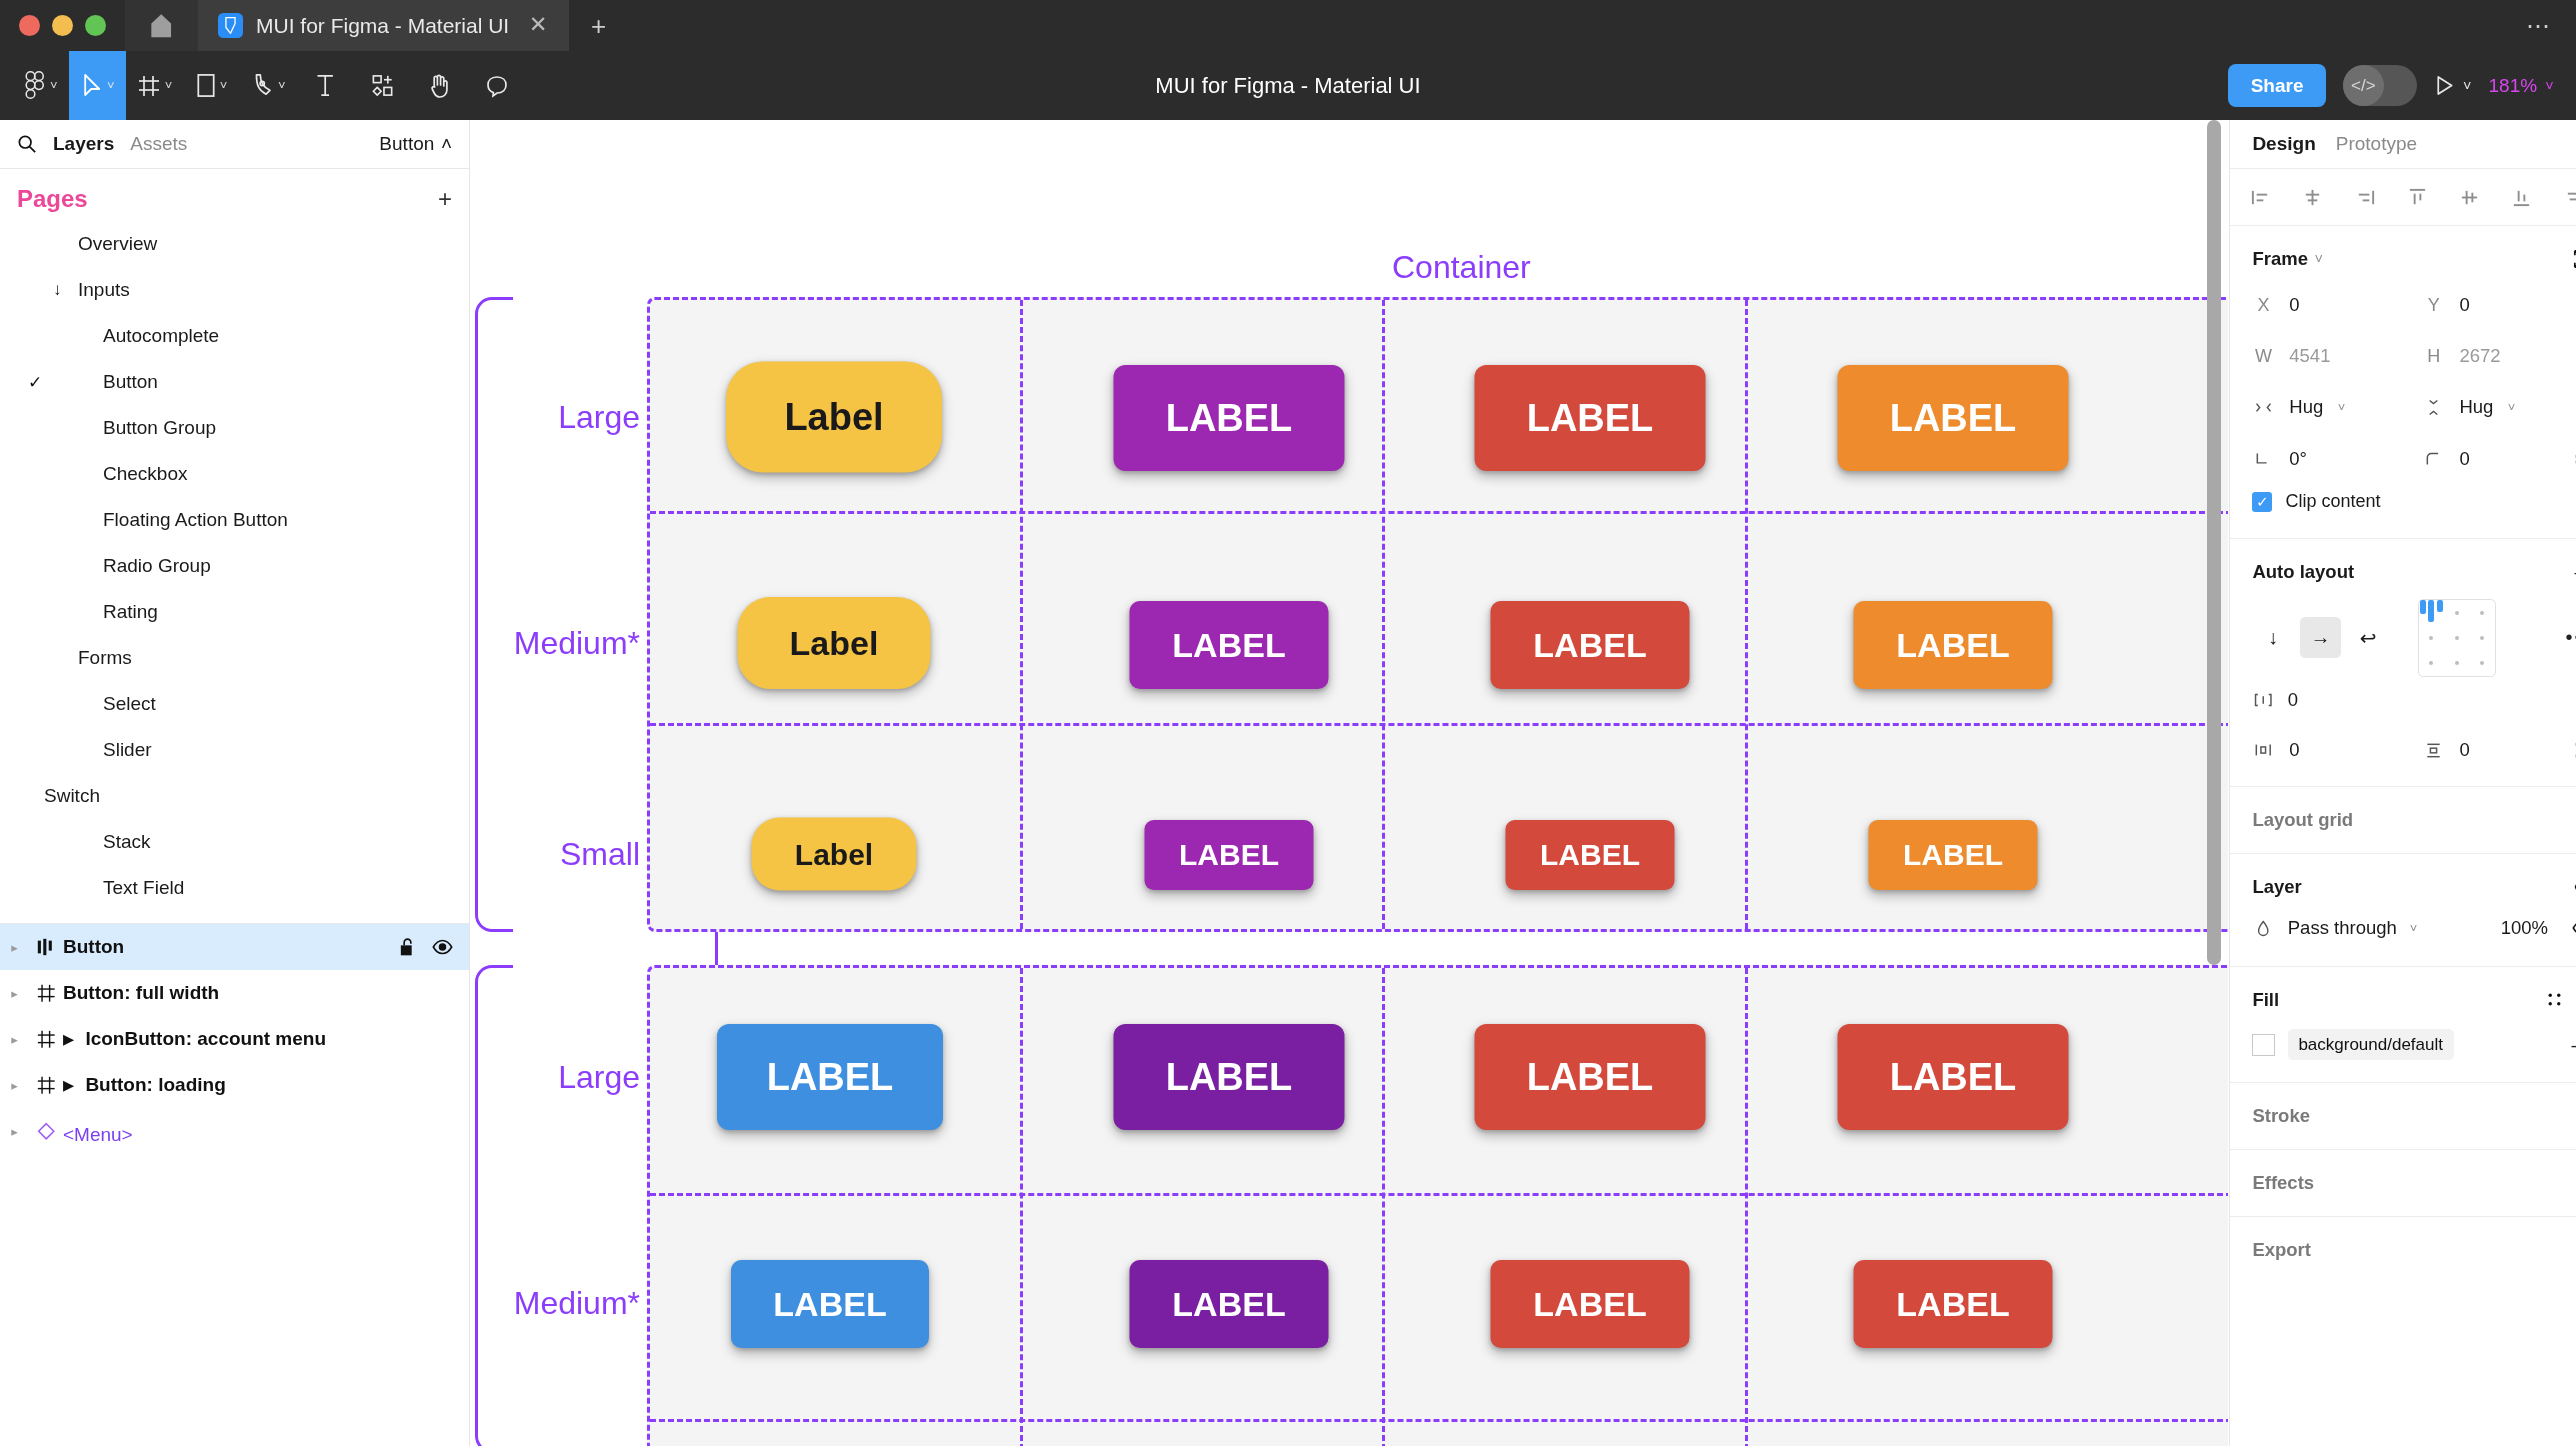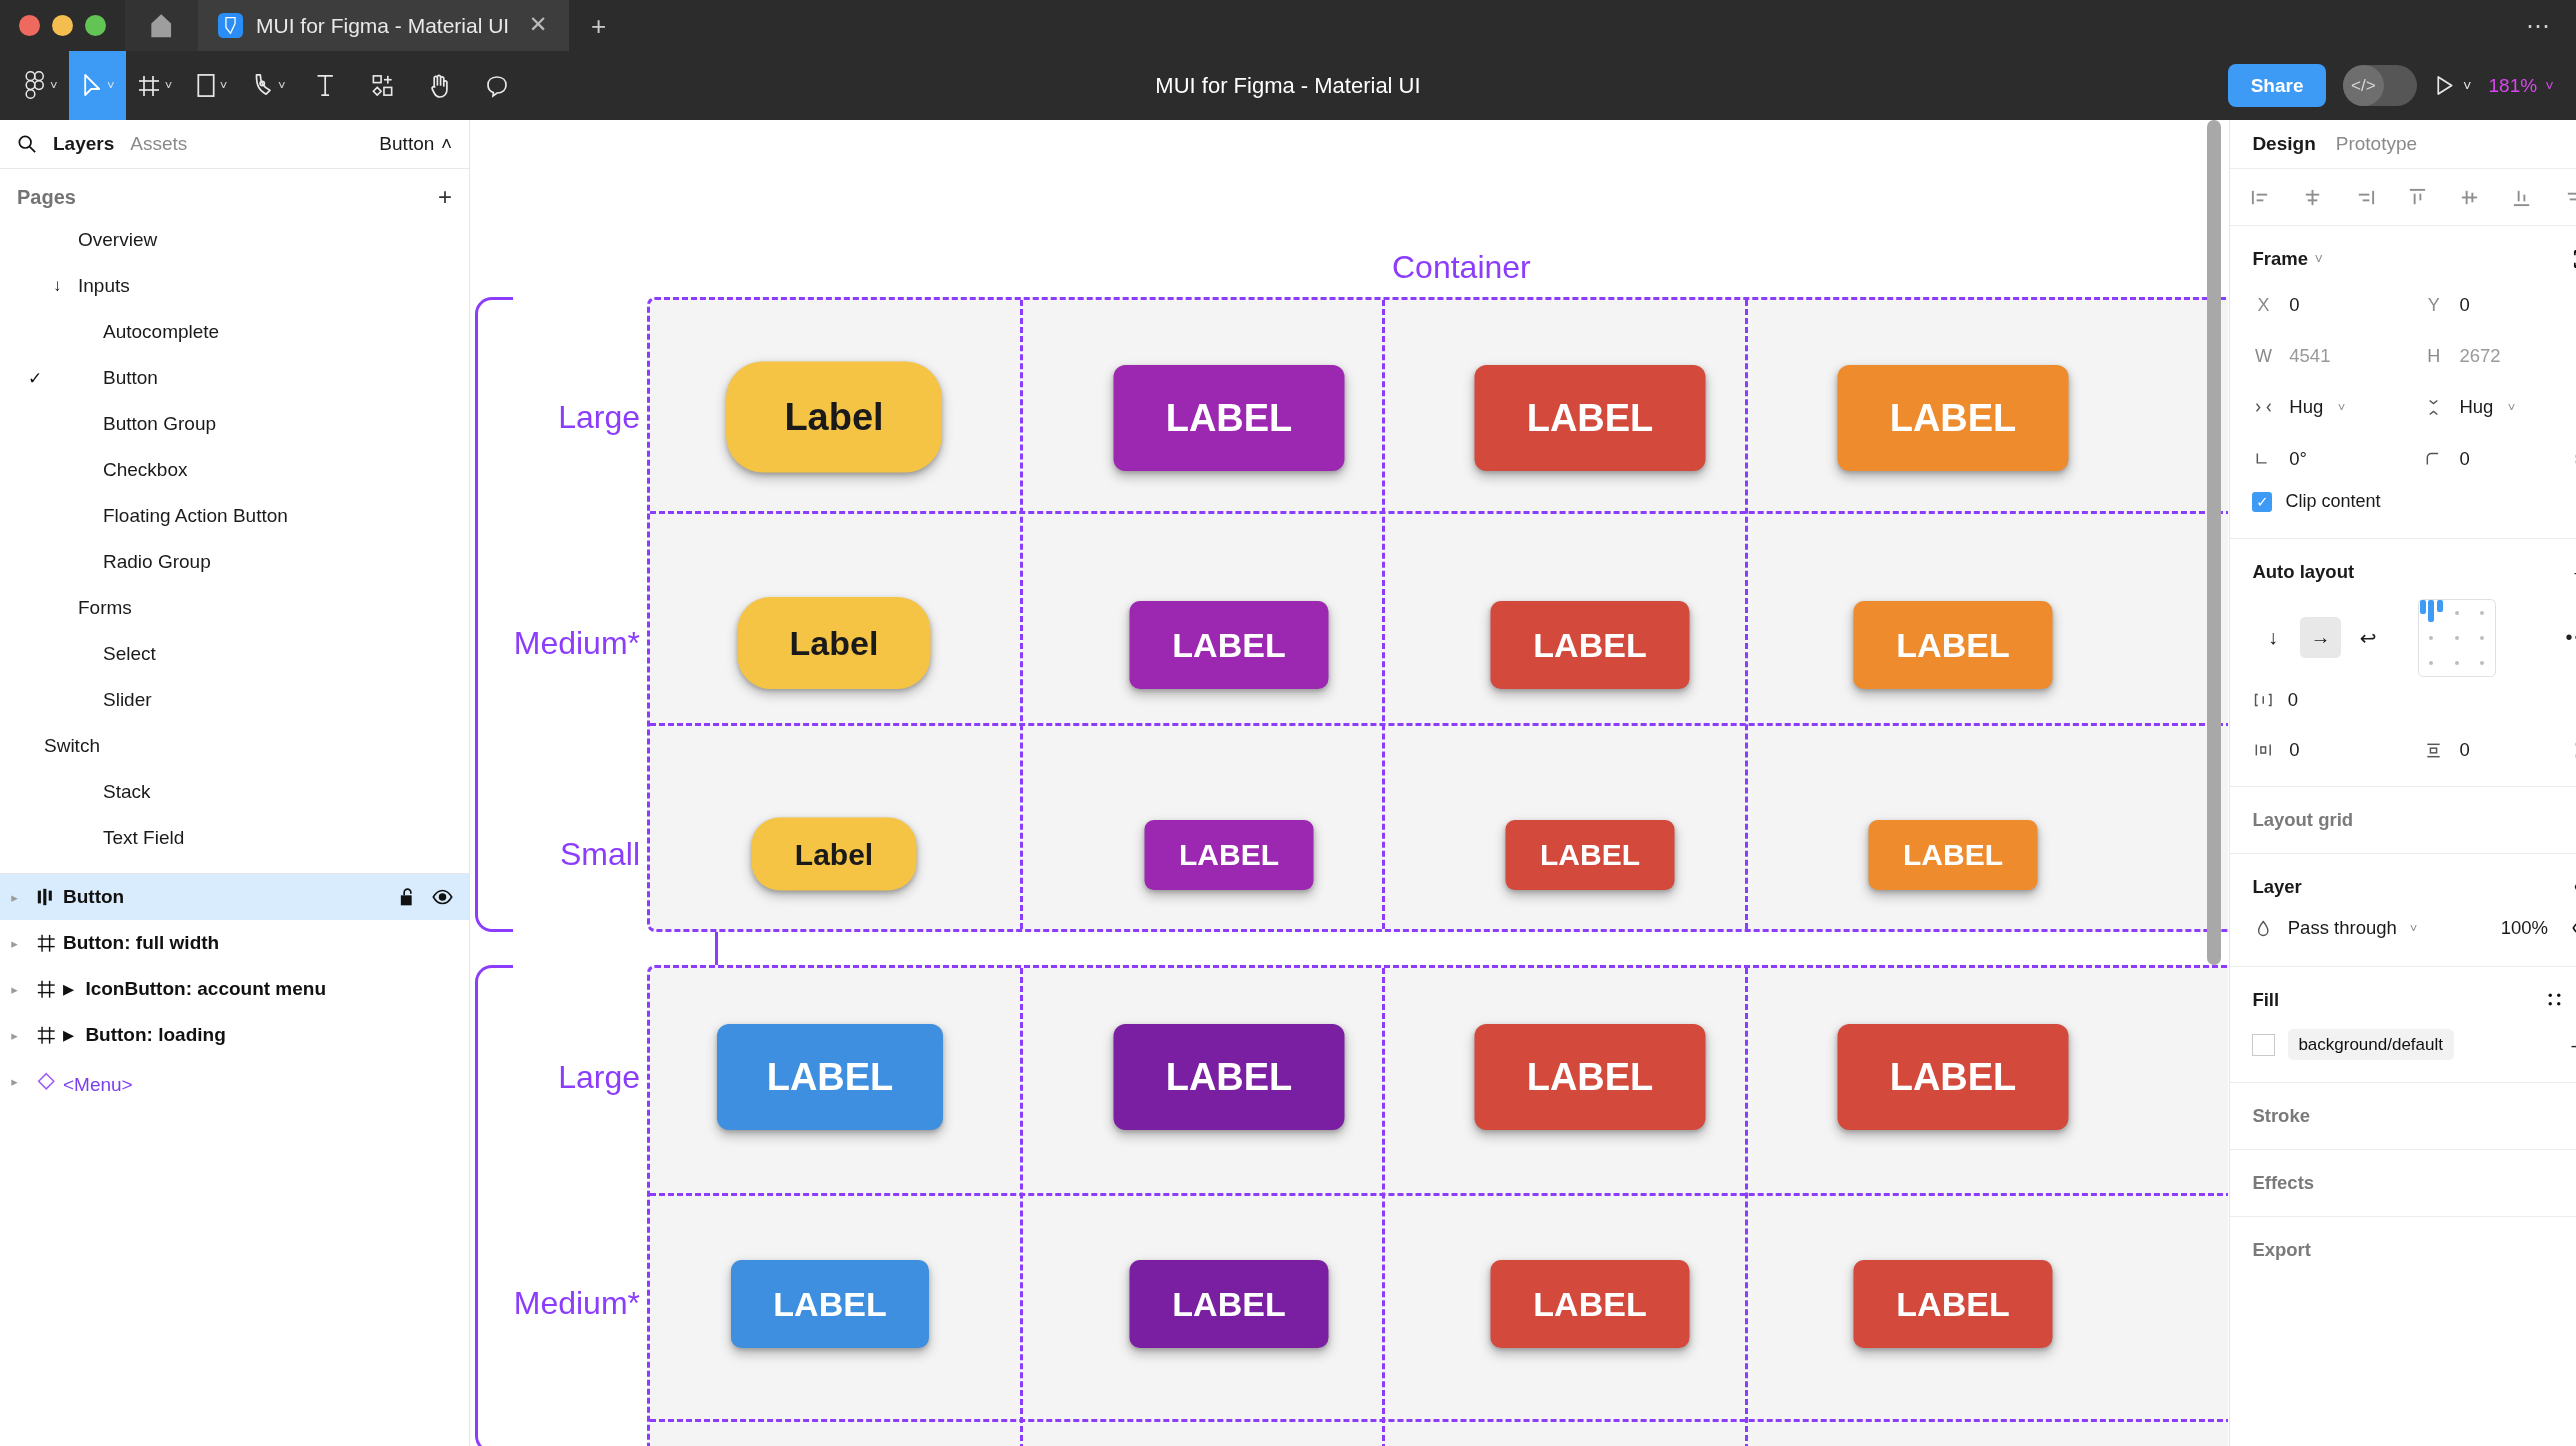--- a/index.html
+++ b/index.html
@@ -82,21 +82,21 @@
   .lp-head {
     height: 49px; display: flex; align-items: center; gap: 16px;
     padding: 0 17px; border-bottom: 1.3px solid #e8e8e8; flex: none;
   }
   .lp-tab { font-size: 19px; color: #8a8a8a; cursor: pointer; }
   .lp-tab.active { color: #1a1a1a; font-weight: bold; }
   .lp-head-right { margin-left: auto; display: flex; align-items: center; gap: 6.6px; font-size: 19px; color: #1a1a1a; cursor: pointer; }
   .pages-head {
     display: flex; align-items: center; padding: 16px 17px 8px 17px;
   }
-  .pages-title { font-size: 20px; font-weight: bold; color: #737373; }
+  .pages-title { font-size: 24px; font-weight: bold; color: #ec4899; }
   .pages-plus { margin-left: auto; font-size: 24px; color: #333; line-height: 1; cursor: pointer; }
   .page-list { flex: none; }
   .page-row {
     height: 46px; display: flex; align-items: center; font-size: 19px; color: #1a1a1a; cursor: pointer;
     position: relative; padding-left: 78px;
   }
   .page-row.indent2 { padding-left: 78px; }
   .page-row .pr-check { position: absolute; left: 28px; font-size: 17px; color: #111; }
   .page-row .pr-arrow { position: absolute; left: 53px; font-size: 17px; color: #111; }
   .layer-divider { height: 1.3px; background: #e8e8e8; margin: 12px 0 0 0; }
@@ -385,20 +385,23 @@
         <span>Button Group</span>
       </div>
       <div class="page-row indent2" style="padding-left:103px;">
         <span>Checkbox</span>
       </div>
       <div class="page-row indent2" style="padding-left:103px;">
         <span>Floating Action Button</span>
       </div>
       <div class="page-row indent2" style="padding-left:103px;">
         <span>Radio Group</span>
+      </div>
+      <div class="page-row indent2" style="padding-left:103px;">
+        <span>Rating</span>
       </div>
       <div class="page-row">
         <span>Forms</span>
       </div>
       <div class="page-row indent2" style="padding-left:103px;">
         <span>Select</span>
       </div>
       <div class="page-row indent2" style="padding-left:103px;">
         <span>Slider</span>
       </div>

